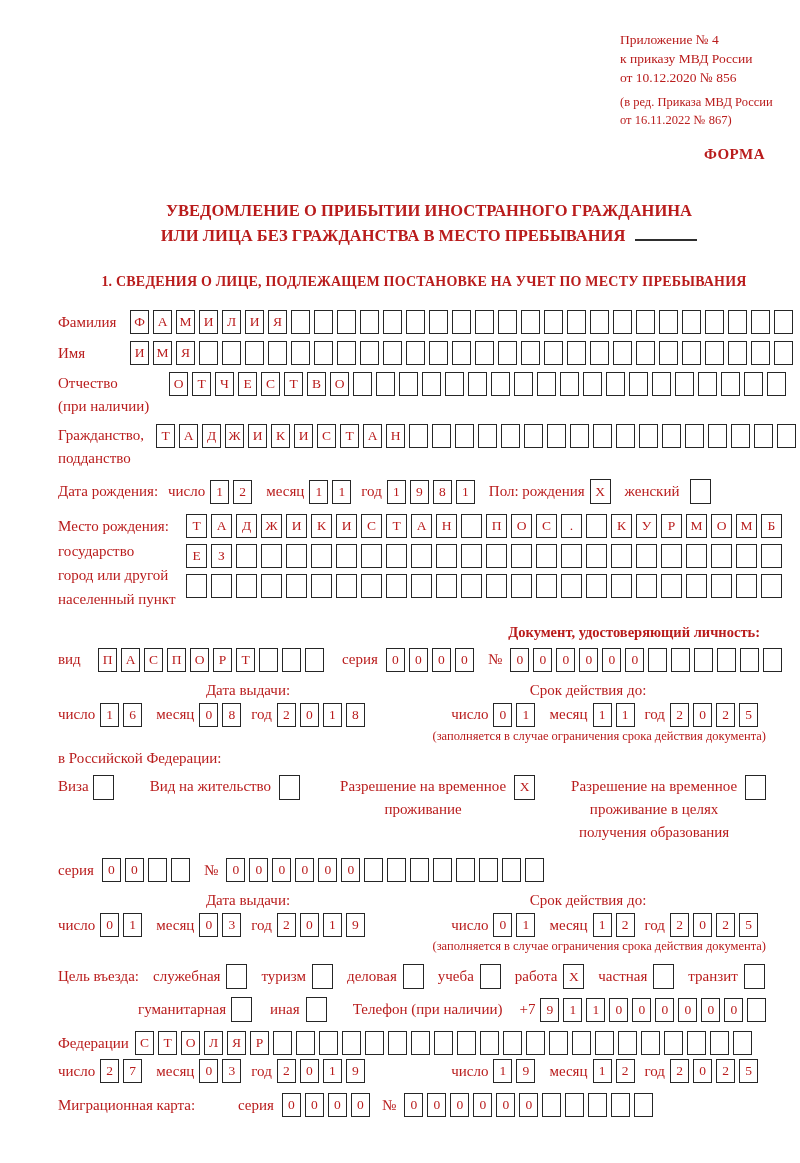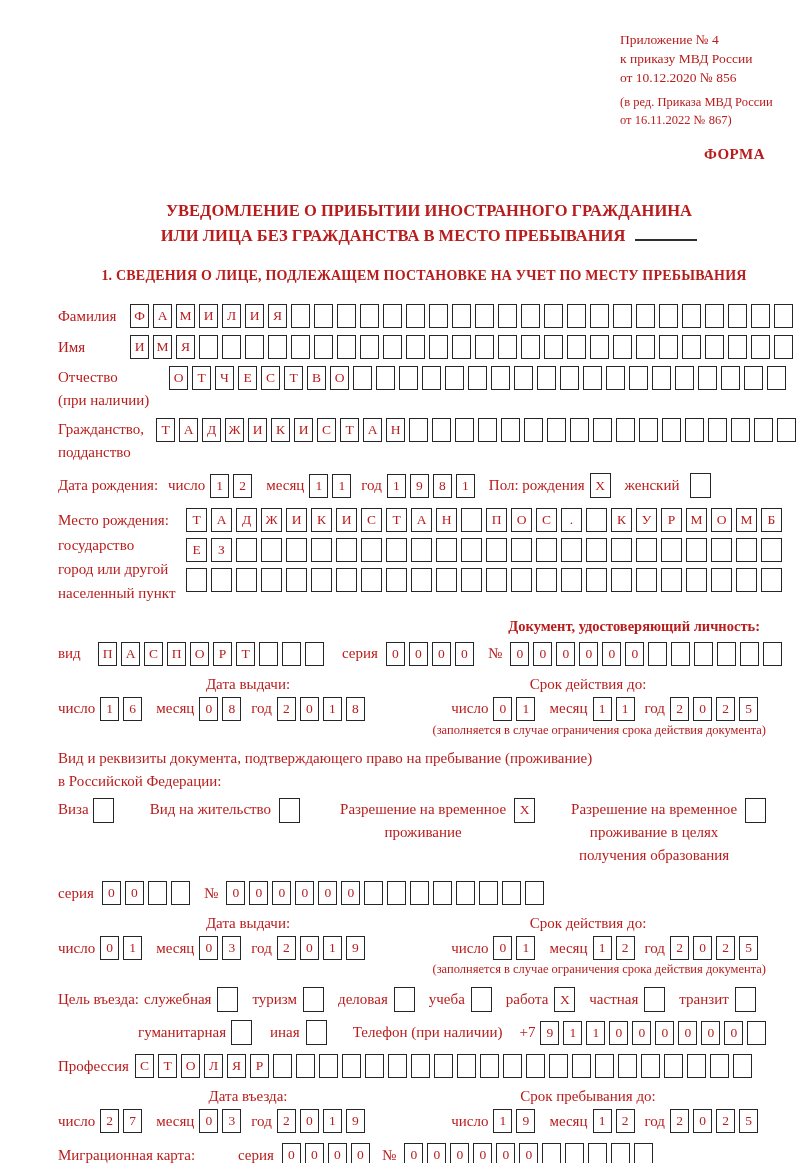--- a/index.html
+++ b/index.html
@@ -11,21 +11,21 @@
     background:#ffffff;
     color:#b91c1c;
     font-family:"Liberation Serif","DejaVu Serif",serif;
     font-size:15px;
   }
   .hdr{margin-left:562px;font-size:13.5px;line-height:1.42;white-space:nowrap;}
   .hdr .amend{margin-top:7px;font-size:12.5px;}
   .form-label{margin-top:16px;margin-right:35px;text-align:right;font-weight:bold;font-size:15px;letter-spacing:.5px;}
   .title{margin-top:36px;text-align:center;font-weight:bold;font-size:16.5px;line-height:1.5;}
   .title .uline{display:inline-block;width:62px;height:13px;border-bottom:2.5px solid #2e2e2e;margin-left:10px;}
-  .sec-head{margin-top:20px;margin-right:10px;text-align:center;font-weight:bold;font-size:14px;letter-spacing:.2px;}
+  .sec-head{margin-top:26px;margin-right:10px;text-align:center;font-weight:bold;font-size:14px;letter-spacing:.2px;}
   .row{display:flex;align-items:center;margin-top:7px;white-space:nowrap;}
   .row.top{align-items:flex-start;gap:16px;}
   .lbl{flex-shrink:0;}
   .cells{display:flex;flex-wrap:nowrap;}
   .cell{
     box-sizing:border-box;flex-shrink:0;
     width:19px;height:24px;margin-right:4px;
     border:1.8px solid #262626;
     display:flex;align-items:center;justify-content:center;
     font-size:13.5px;background:#fff;
@@ -45,21 +45,21 @@
   .ml6{margin-left:6px;}
   .spacer{flex:1;}
   .rgroup{display:flex;align-items:center;margin-right:38px;}
   .note-right{margin-top:2px;margin-right:34px;text-align:right;font-size:12.5px;}
   .para{margin-top:12px;font-size:15px;}
   .opt{display:flex;align-items:flex-start;}
   .opt .txt{text-align:center;line-height:1.55;}
   .opt .cells{margin-left:8px;}
   .cbx{display:flex;}
   .cbx .cell{width:21px;height:25px;}
-  .pr-label{margin-right:3px;}
+  .pr-label{margin-right:12px;}
   .o-lbl{margin-left:10px;margin-right:6px;}
   .mt10{margin-top:10px;}
   .mt14{margin-top:14px;}
 </style>
 </head>
 <body>
 
 <div class="page">
 
   <div class="hdr">
@@ -422,21 +422,20 @@
           <span class="cell">2</span>
           <span class="cell">0</span>
           <span class="cell">2</span>
           <span class="cell">5</span>
         </span>
     </span>
   </div>
 
   <div class="note-right">(заполняется в случае ограничения срока действия документа)</div>
 
-  <div class="para">Вид и реквизиты документа, подтверждающего право на пребывание (проживание)</div>
   <div class="para" style="margin-top:6px;">в Российской Федерации:</div>
 
   <div class="row top" style="margin-top:8px;">
     <span class="opt">
       <span class="txt">Виза</span>
       <span class="cells cbx" style="margin-left:4px;">
           <span class="cell"></span>
         </span>
     </span>
     <span class="opt" style="margin-left:16px;">
@@ -591,21 +590,21 @@
         <span class="cell">0</span>
         <span class="cell">0</span>
         <span class="cell">0</span>
         <span class="cell">0</span>
         <span class="cell">0</span>
         <span class="cell"></span>
       </span>
   </div>
 
   <div class="row" style="margin-top:9px;">
-    <span class="lbl lw6">Профессия</span>
+    <span class="lbl lw6">Федерации</span>
     <span class="cells">
         <span class="cell">С</span>
         <span class="cell">Т</span>
         <span class="cell">О</span>
         <span class="cell">Л</span>
         <span class="cell">Я</span>
         <span class="cell">Р</span>
         <span class="cell"></span>
         <span class="cell"></span>
         <span class="cell"></span>
@@ -623,24 +622,20 @@
         <span class="cell"></span>
         <span class="cell"></span>
         <span class="cell"></span>
         <span class="cell"></span>
         <span class="cell"></span>
         <span class="cell"></span>
         <span class="cell"></span>
       </span>
   </div>
 
-  <div class="dr-head">
-    <span class="h1">Дата въезда:</span>
-    <span class="h2">Срок пребывания до:</span>
-  </div>
 
   <div class="row" style="margin-top:4px;">
     <span class="dlbl">число</span>
     <span class="cells">
         <span class="cell">2</span>
         <span class="cell">7</span>
       </span>
     <span class="dlbl ml10">месяц</span>
     <span class="cells">
         <span class="cell">0</span>

